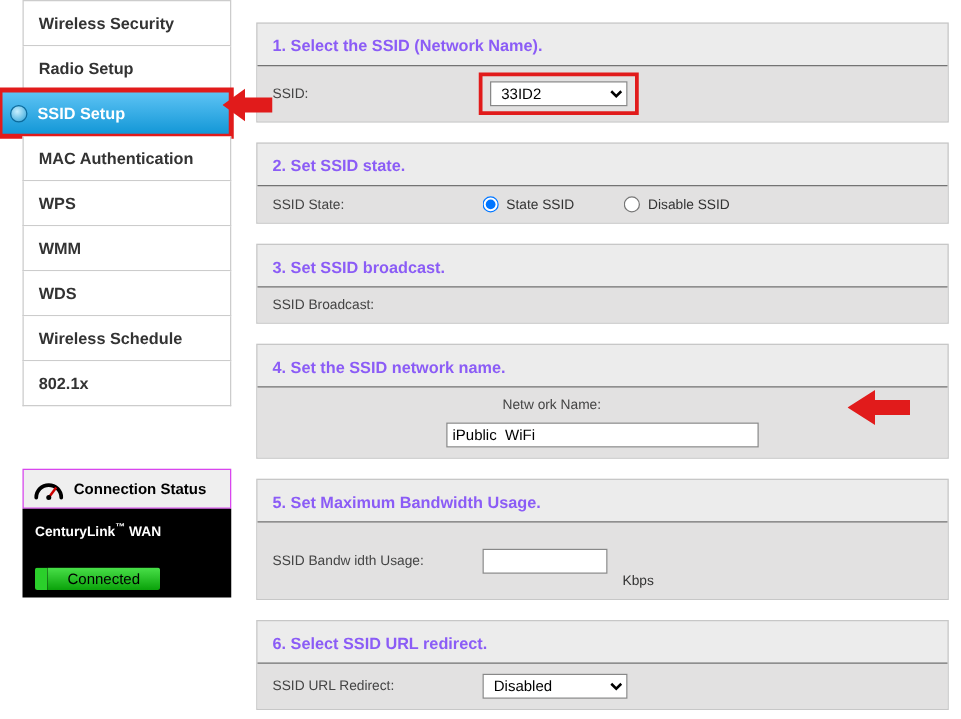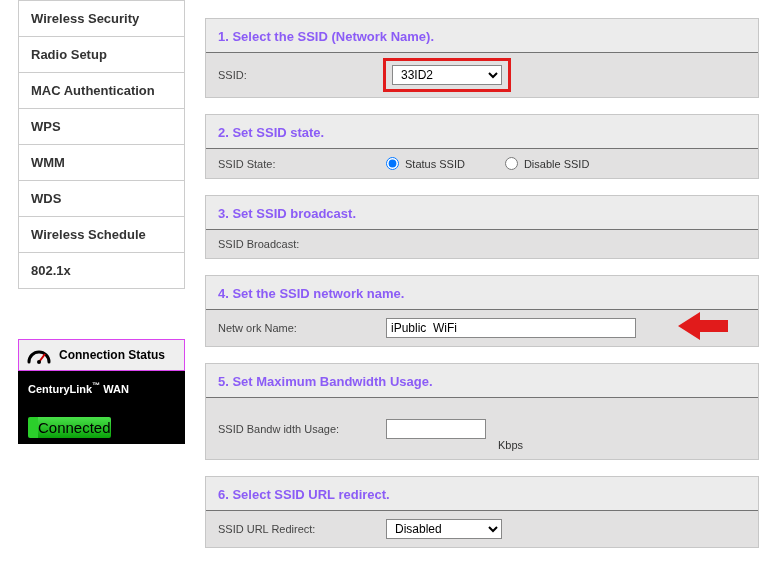--- a/index.html
+++ b/index.html
@@ -81,22 +81,22 @@
     color: #fff;
     padding: 10px 10px 6px 10px;
     font-size: 11px;
   }
   .wan-title { font-weight: bold; margin-bottom: 22px; }
   .wan-title sup { font-size: 8px; }
   .connected-badge {
     display: inline-block;
     background: linear-gradient(#49e049, #0aa20a);
     color: #000;
-    padding: 2px 0;
-    font-size: 15px;
+    padding: 2px 16px;
+    font-size: 12px;
     border-radius: 2px;
     border-left: 10px solid #2bcf2b;
   }
   .speed-box {
     margin-left: 18px;
     background: #fff;
     border: 1px solid #888;
     border-top: none;
     padding: 6px 10px;
     font-size: 12px;
@@ -157,20 +157,29 @@
     display:inline-block;
   }
   .unit-label { font-size:11px; margin-left:4px; color:#333;margin-top:33px; }
 </style>
 </head>
 <body>
 
 <div class="sidebar">
   <div class="nav-item">Wireless Security</div>
   <div class="nav-item">Radio Setup</div>
+  <div class="nav-item active highlight-red" style="position:relative;">
+    <span class="circle-icon"></span>
+    <span>SSID Setup</span>
+    <span class="arrow" style="left:178px; top:-4px;">
+      <svg width="40" height="30" viewBox="0 0 40 30">
+          <polygon points="0,15 18,2 18,9 40,9 40,21 18,21 18,28" fill="#e11b1b"></polygon>
+        </svg>
+    </span>
+  </div>
   <div class="nav-item">MAC Authentication</div>
   <div class="nav-item">WPS</div>
   <div class="nav-item">WMM</div>
   <div class="nav-item">WDS</div>
   <div class="nav-item">Wireless Schedule</div>
   <div class="nav-item">802.1x</div>
 
   <div class="status-box">
     <span class="gauge-icon">
       <svg width="24" height="18" viewBox="0 0 24 18">
@@ -202,40 +211,40 @@
     </div>
   </div>
 
   <div class="section">
     <div class="section-title">2. Set SSID state.</div>
     <div class="section-body">
       <span class="field-label">SSID State:</span>
       <div class="radio-group">
         <label class="radio-label">
           <input type="radio" name="ssidstate" checked="" style="">
-          <span>Status SSID</span>
+          <span>State SSID</span>
         </label>
         <label class="radio-label">
           <input type="radio" name="ssidstate" style="">
           <span>Disable SSID</span>
         </label>
       </div>
     </div>
   </div>
 
   <div class="section">
     <div class="section-title">3. Set SSID broadcast.</div>
     <div class="section-body">
       <span class="field-label">SSID Broadcast:</span>
     </div>
   </div>
 
   <div class="section">
     <div class="section-title">4. Set the SSID network name.</div>
-    <div class="section-body" style="position:relative;">
+    <div class="section-body" style="position:relative;flex-direction:column;">
       <span class="field-label">Netw ork Name:</span>
       <input type="text" class="network-name-input" value="iPublic  WiFi" style="">
       <span class="arrow" style="right:30px; top:0px;">
         <svg width="50" height="32" viewBox="0 0 50 32">
             <polygon points="0,16 22,2 22,10 50,10 50,22 22,22 22,30" fill="#e11b1b"></polygon>
           </svg>
       </span>
     </div>
   </div>
 

